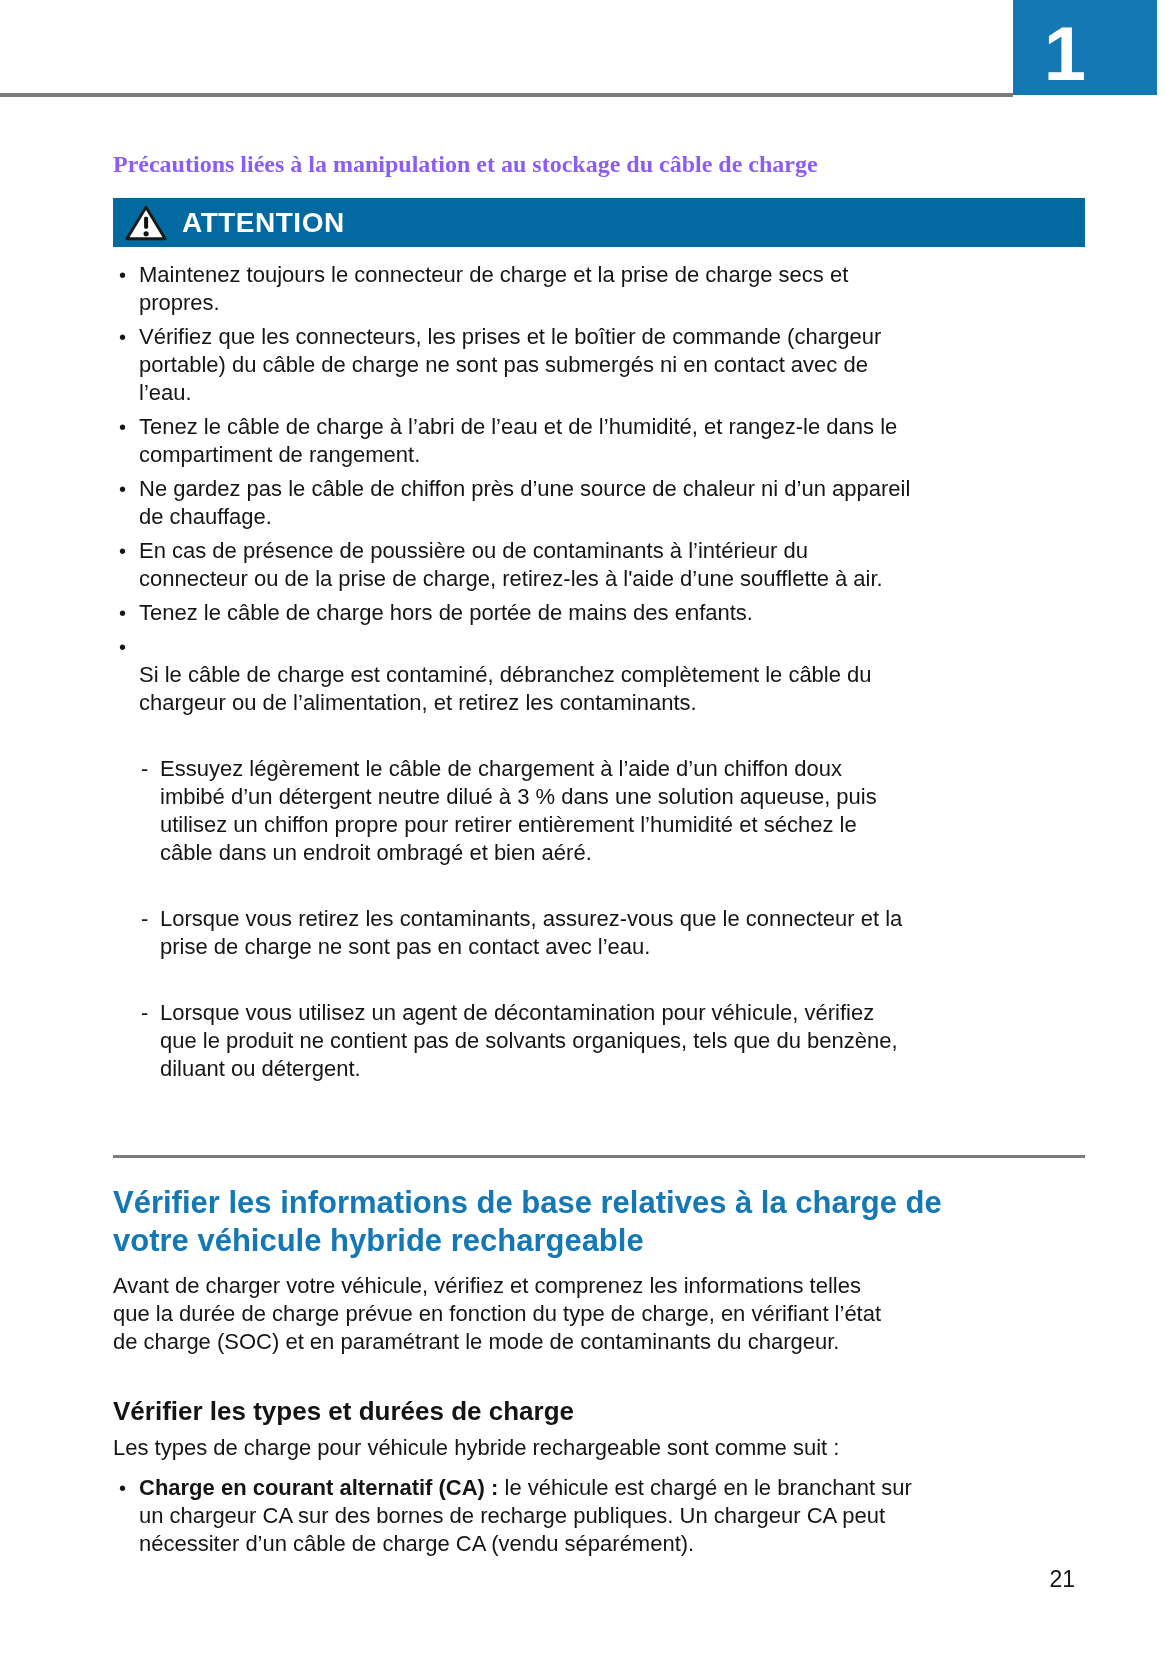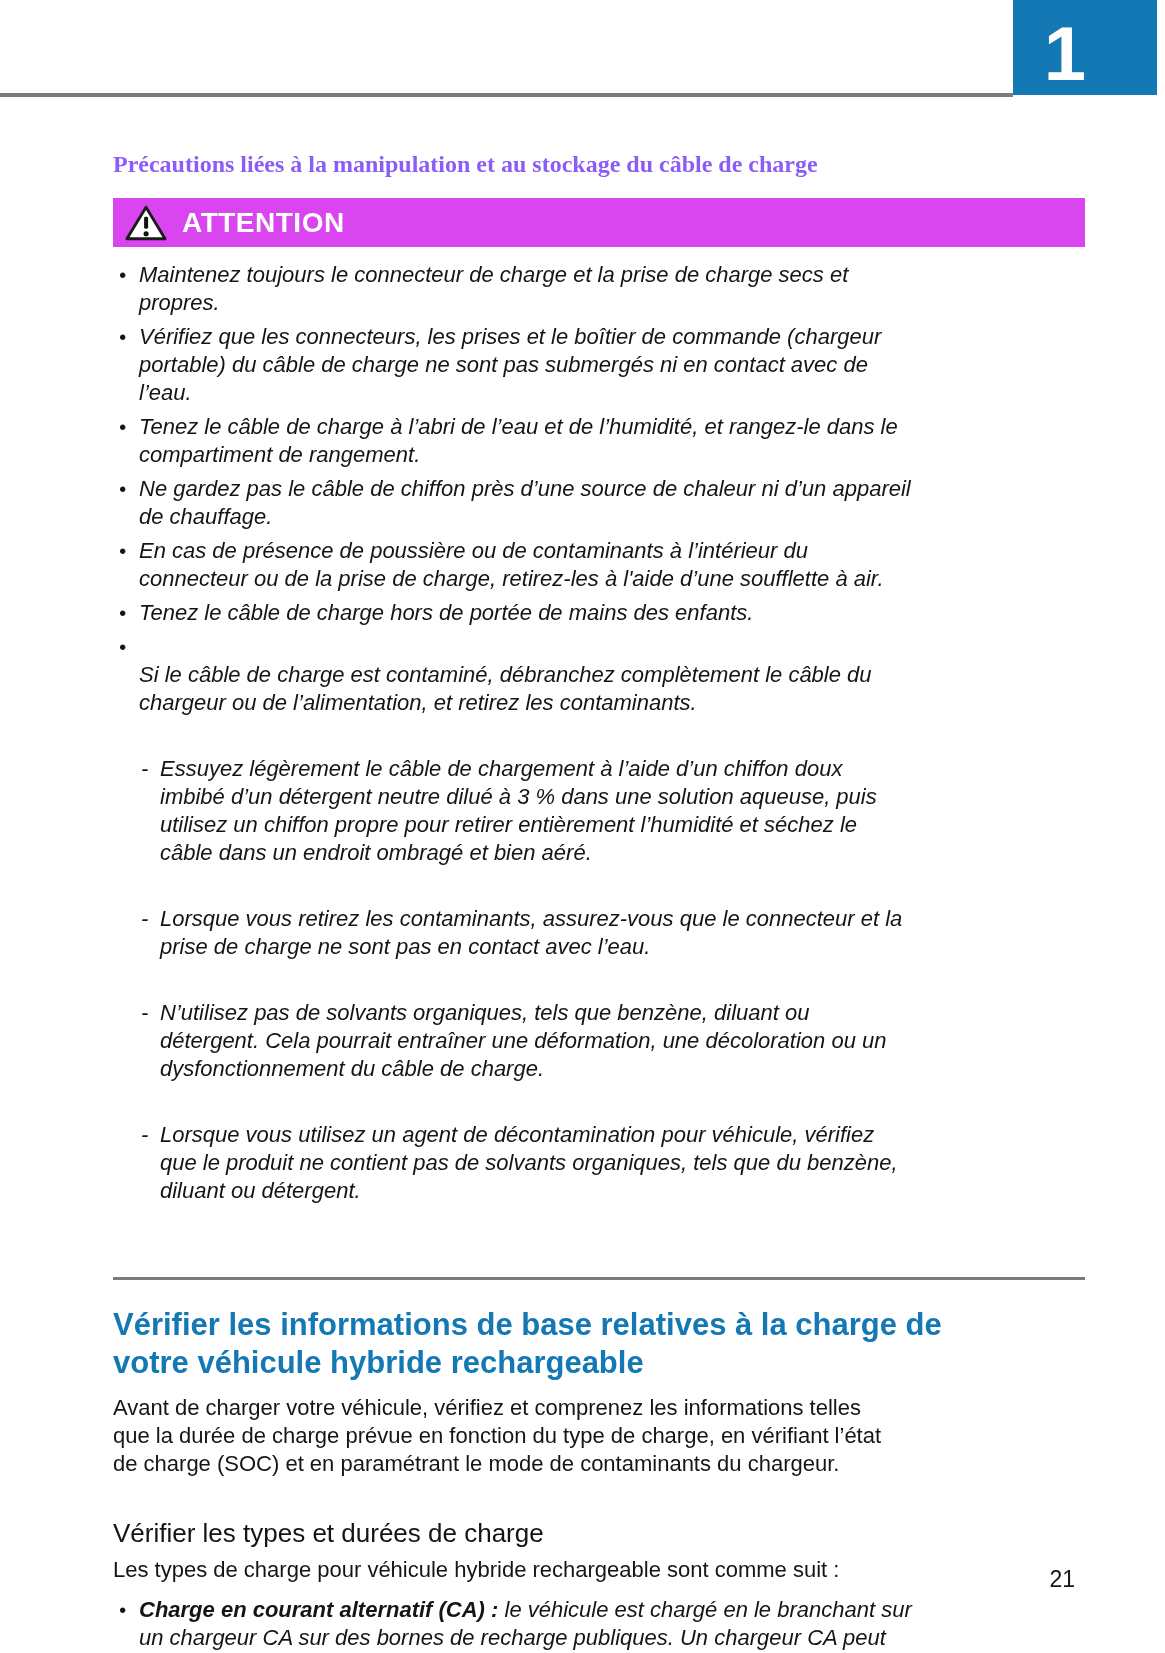--- a/index.html
+++ b/index.html
@@ -29,49 +29,49 @@
   
   .col{
     position:absolute;left:113px;top:0;width:972px;
   }
   .serif-title{
     margin:150px 0 0 0;
     font-family:"Liberation Serif", serif;
     font-size:24px;font-weight:700;color:#8b5cf6;line-height:28px;
   }
   .caution-banner{
-    margin-top:20px;height:49px;background:#d946ef;
+    margin-top:20px;height:49px;background:#0369a1;
     display:flex;align-items:center;gap:15px;
     padding:0 12px;box-sizing:border-box;
   }
   .caution-label{
     color:#ffffff;font-size:28px;font-weight:700;letter-spacing:0.5px;
   }
   
   .blist{list-style:none;margin:14px 0 0 0;padding:0;font-size:22px;line-height:28px;}
-  .blist > li{position:relative;padding-left:26px;margin-bottom:6px;white-space:pre-line;font-style:italic;}
+  .blist > li{position:relative;padding-left:26px;margin-bottom:6px;white-space:pre-line;}
   .blist > li:last-child{margin-bottom:0;}
   .blist > li::before{
     content:"\2022";position:absolute;left:6px;top:0;
     font-size:20px;line-height:28px;color:#151515;
   }
   .sublist{list-style:none;margin:10px 0 0 0;padding:0;}
   .sublist > li{position:relative;padding-left:21px;margin-bottom:10px;white-space:pre-line;}
   .sublist > li:last-child{margin-bottom:0;}
   .sublist > li::before{
     content:"-";position:absolute;left:2px;top:0;line-height:28px;color:#151515;
   }
   
   .divider{margin-top:16px;width:100%;height:3px;background:#7b7b7b;}
   .h-blue{
     margin:26px 0 0 0;font-size:31px;font-weight:700;
     line-height:38px;color:#1478b4;white-space:pre-line;
   }
   .para{margin:12px 0 0 0;font-size:22px;line-height:28px;white-space:pre-line;}
-  .h-sub{margin:40px 0 0 0;font-size:26px;font-weight:400;line-height:30px;color:#141414;}
+  .h-sub{margin:40px 0 0 0;font-size:26px;font-weight:700;line-height:30px;color:#141414;}
   .para-tight{margin:8px 0 0 0;font-size:22px;line-height:28px;white-space:pre-line;}
   .types{margin-top:12px;}
   .lead{font-weight:700;}
   
   .page-num{
     position:absolute;right:90px;top:1566px;
     font-size:23px;color:#141414;
   }
 </style>
 </head>
@@ -115,23 +115,20 @@
       <li>
         <span>Si le câble de charge est contaminé, débranchez complètement le câble du
 chargeur ou de l’alimentation, et retirez les contaminants.</span>
         <ul class="sublist">
           <li>Essuyez légèrement le câble de chargement à l’aide d’un chiffon doux
 imbibé d’un détergent neutre dilué à 3 % dans une solution aqueuse, puis
 utilisez un chiffon propre pour retirer entièrement l’humidité et séchez le
 câble dans un endroit ombragé et bien aéré.</li>
           <li>Lorsque vous retirez les contaminants, assurez-vous que le connecteur et la
 prise de charge ne sont pas en contact avec l’eau.</li>
-          <li>N’utilisez pas de solvants organiques, tels que benzène, diluant ou
-détergent. Cela pourrait entraîner une déformation, une décoloration ou un
-dysfonctionnement du câble de charge.</li>
           <li>Lorsque vous utilisez un agent de décontamination pour véhicule, vérifiez
 que le produit ne contient pas de solvants organiques, tels que du benzène,
 diluant ou détergent.</li>
         </ul>
       </li>
     </ul>
 
     <div class="divider"></div>
 
     <h1 class="h-blue">Vérifier les informations de base relatives à la charge de

